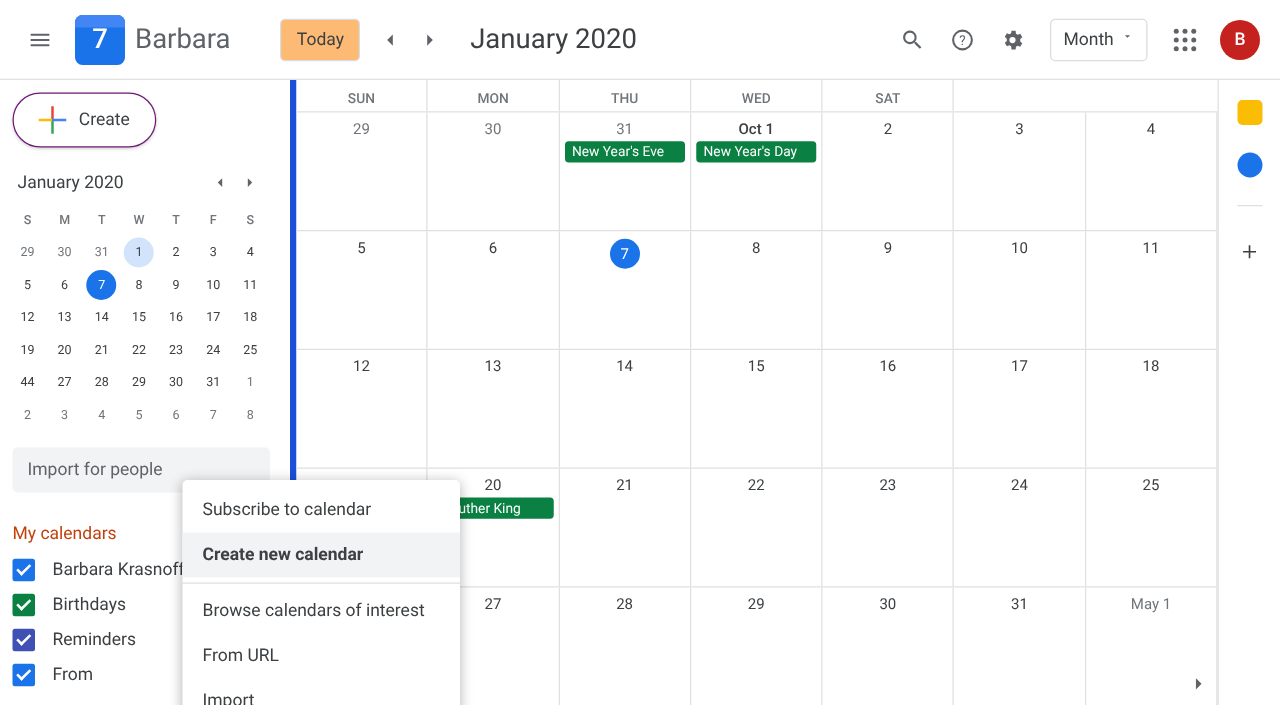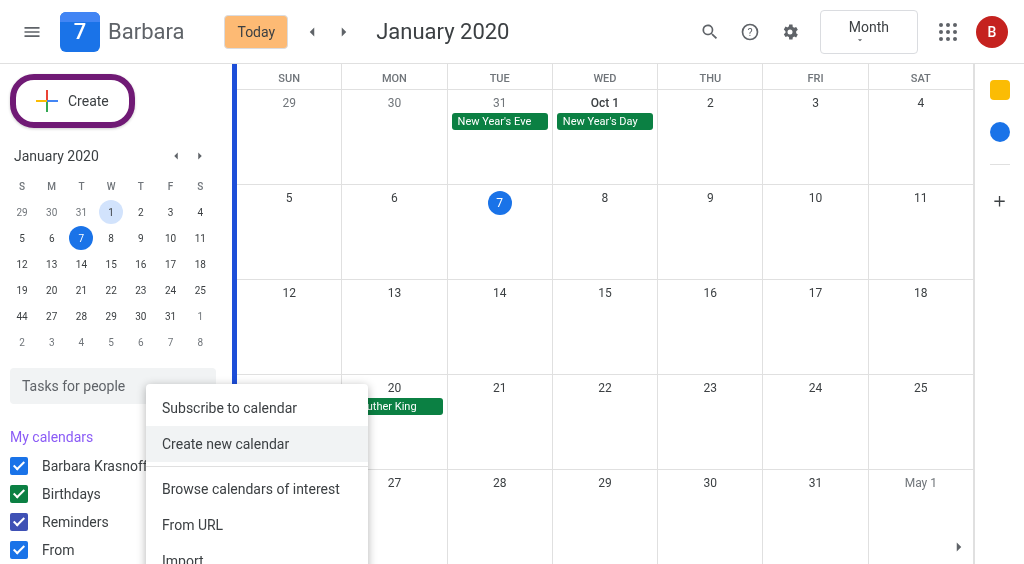--- a/index.html
+++ b/index.html
@@ -12,47 +12,47 @@
 .logo { width:40px; height:40px; background:#1a73e8; border-radius:6px; display:flex; align-items:center; justify-content:center; color:#fff; font-size:22px; font-weight:500; margin:0 8px 0 4px; position:relative; }
 .logo::before { content:''; position:absolute; top:0; left:0; right:0; height:10px; background:#4285f4; border-radius:6px 6px 0 0; }
 .logo span { position:relative; z-index:1; }
 .app-title { font-size:22px; color:#5f6368; margin-right:40px; }
 .today-btn { border:1px solid #dadce0; border-radius:4px; padding:8px 12px; font-size:14px; color:#3c4043; background:#fdba74; cursor:pointer; }
 .nav-arrows { display:flex; margin:0 8px; }
 .nav-arrow { width:32px; height:32px; display:flex; align-items:center; justify-content:center; cursor:pointer; border-radius:50%; color:#5f6368; }
 .month-title { font-size:22px; color:#3c4043; margin-left:8px; }
 .spacer { flex:1; }
 .header-icon { width:40px; height:40px; display:flex; align-items:center; justify-content:center; cursor:pointer; border-radius:50%; color:#5f6368; }
-.view-select { border:1px solid #dadce0; border-radius:4px; padding:8px 28px; display:flex; align-items:flex-start; cursor:pointer; margin:0 10px; color:#3c4043;flex-direction:column; }
+.view-select { border:1px solid #dadce0; border-radius:4px; padding:8px 10px; display:flex; align-items:flex-start; cursor:pointer; margin:0 10px; color:#3c4043; }
 .view-select svg { margin-left:6px; }
 .apps-grid { width:40px; height:40px; display:flex; align-items:center; justify-content:center; cursor:pointer; }
 .apps-grid-inner { display:grid; grid-template-columns:repeat(3,4px); grid-template-rows:repeat(3,4px); gap:3px; }
 .apps-grid-inner span { background:#5f6368; border-radius:50%; }
 .avatar { width:32px; height:32px; border-radius:50%; background:#c5221f; color:#fff; display:flex; align-items:center; justify-content:center; font-weight:500; margin:0 8px; cursor:pointer; }
 
 
 .main { flex:1; display:flex; min-height:0; }
 .sidebar { width:232px; padding:10px 16px 16px 10px; display:flex; flex-direction:column; }
-.create-btn { display:flex; align-items:center; background:#fff; border:6px solid #701a75; border-radius:24px; padding:10px 20px; box-shadow:0 1px 3px rgba(0,0,0,0.2); cursor:pointer; width:fit-content; margin-bottom:16px; }
+.create-btn { display:flex; align-items:center; background:#fff; border:1px solid #701a75; border-radius:24px; padding:10px 20px; box-shadow:0 1px 3px rgba(0,0,0,0.2); cursor:pointer; width:fit-content; margin-bottom:16px; }
 .create-plus { width:22px; height:22px; margin-right:10px; position:relative; }
 .create-plus::before, .create-plus::after { content:''; position:absolute; }
 .create-plus::before { left:10px; top:0; width:2px; height:22px; background:linear-gradient(#ea4335 50%,#34a853 50%); }
 .create-plus::after { top:10px; left:0; height:2px; width:22px; background:linear-gradient(90deg,#fbbc04 50%,#4285f4 50%); }
 .mini-header { display:flex; align-items:center; justify-content:space-between; padding:0 4px 6px; }
 .mini-title { font-size:14px; color:#3c4043; }
 .mini-nav { display:flex; }
 .mini-nav-btn { width:24px; height:24px; display:flex; align-items:center; justify-content:center; cursor:pointer; color:#5f6368; }
 .mini-cal { display:grid; grid-template-columns:repeat(7,1fr); gap:2px; }
 .mini-cell { width:24px; height:24px; display:flex; align-items:center; justify-content:center; font-size:10px; color:#3c4043; border-radius:50%; }
 .mini-hdr { color:#70757a; font-weight:500; }
 .mini-dim { color:#70757a; }
 .mini-today { background:#1a73e8; color:#fff; }
 .mini-light { background:#d2e3fc; }
 .search-people { margin:14px 0; background:#f1f3f4; border-radius:4px; padding:10px 12px; color:#5f6368; font-size:14px; cursor:text; }
-.cal-section-hdr { display:flex; align-items:center; justify-content:space-between; padding:10px 0 6px; color:#8b5cf6; font-size:14px; }
+.cal-section-hdr { display:flex; align-items:center; justify-content:space-between; padding:10px 0 6px; color:#c2410c; font-size:14px; }
 .chevron { cursor:pointer; color:#5f6368; }
 .cal-item { display:flex; align-items:center; padding:5px 0; cursor:pointer; }
 .chk { width:18px; height:18px; border-radius:2px; margin-right:14px; position:relative; }
 .chk::after { content:''; position:absolute; left:6px; top:2px; width:4px; height:9px; border:solid #fff; border-width:0 2px 2px 0; transform:rotate(45deg); }
 .chk-blue { background:#1a73e8; } .chk-green { background:#0b8043; } .chk-dblue { background:#3f51b5; }
 
 
 .grid-area { flex:1; display:flex; flex-direction:column; border-left:5px solid #1d4ed8; }
 .day-headers { display:grid; grid-template-columns:repeat(7,1fr); }
 .day-hdr { text-align:center; font-size:11px; color:#70757a; font-weight:500; padding:8px 0 4px; border-right:1px solid #e0e0e0; }
@@ -67,21 +67,21 @@
 
 
 .right-rail { width:50px; display:flex; flex-direction:column; align-items:center; padding-top:16px; gap:22px; border-left:1px solid #e0e0e0; }
 .rail-icon { width:20px; height:20px; border-radius:4px; }
 .keep { background:#fbbc04; } .tasks { background:#1a73e8; border-radius:50%; }
 .plus-icon { color:#3c4043; font-size:20px; cursor:pointer; }
 
 
 .ctx-menu { position:absolute; left:146px; top:384px; width:222px; background:#fff; border-radius:4px; box-shadow:0 2px 10px rgba(0,0,0,0.3); padding:6px 0; z-index:10; }
 .ctx-item { padding:10px 16px; font-size:14px; color:#3c4043; cursor:pointer; }
-.ctx-item.hover { background:#f1f3f4; }
+.ctx-item.hover { background:#f1f3f4;font-weight:bold; }
 .ctx-divider { height:1px; background:#e0e0e0; margin:4px 0; }
 
 
 .scroll-arrow { position:absolute; right:56px; bottom:8px; color:#5f6368; cursor:pointer; }
 
 svg { display:block; }
 </style>
 </head>
 <body>
 
@@ -216,21 +216,21 @@
           <div class="mini-cell">31</div>
           <div class="mini-cell mini-dim">1</div>
           <div class="mini-cell mini-dim">2</div>
           <div class="mini-cell mini-dim">3</div>
           <div class="mini-cell mini-dim">4</div>
           <div class="mini-cell mini-dim">5</div>
           <div class="mini-cell mini-dim">6</div>
           <div class="mini-cell mini-dim">7</div>
           <div class="mini-cell mini-dim">8</div>
         </div>
-      <div class="search-people">Tasks for people</div>
+      <div class="search-people">Import for people</div>
       <div class="cal-section-hdr">
         <span>My calendars</span>
         <span class="chevron">
             <svg width="18" height="18" viewBox="0 0 24 24">
               <path fill="currentColor" d="M7 14l5-5 5 5z"></path>
             </svg>
           </span>
       </div>
       <div id="my-calendars">
           <div class="cal-item">
@@ -253,24 +253,22 @@
       <div class="cal-section-hdr">
         
       </div>
 
     </div>
 
     <div class="grid-area">
       <div class="day-headers" id="day-headers">
           <div class="day-hdr">SUN</div>
           <div class="day-hdr">MON</div>
-          <div class="day-hdr">TUE</div>
+          <div class="day-hdr">THU</div>
           <div class="day-hdr">WED</div>
-          <div class="day-hdr">THU</div>
-          <div class="day-hdr">FRI</div>
           <div class="day-hdr">SAT</div>
         </div>
       <div class="weeks" id="weeks">
           <div class="week">
             <div class="day-cell">
               <div class="daynum dim">29</div>
             </div>
             <div class="day-cell">
               <div class="daynum dim">30</div>
             </div>

